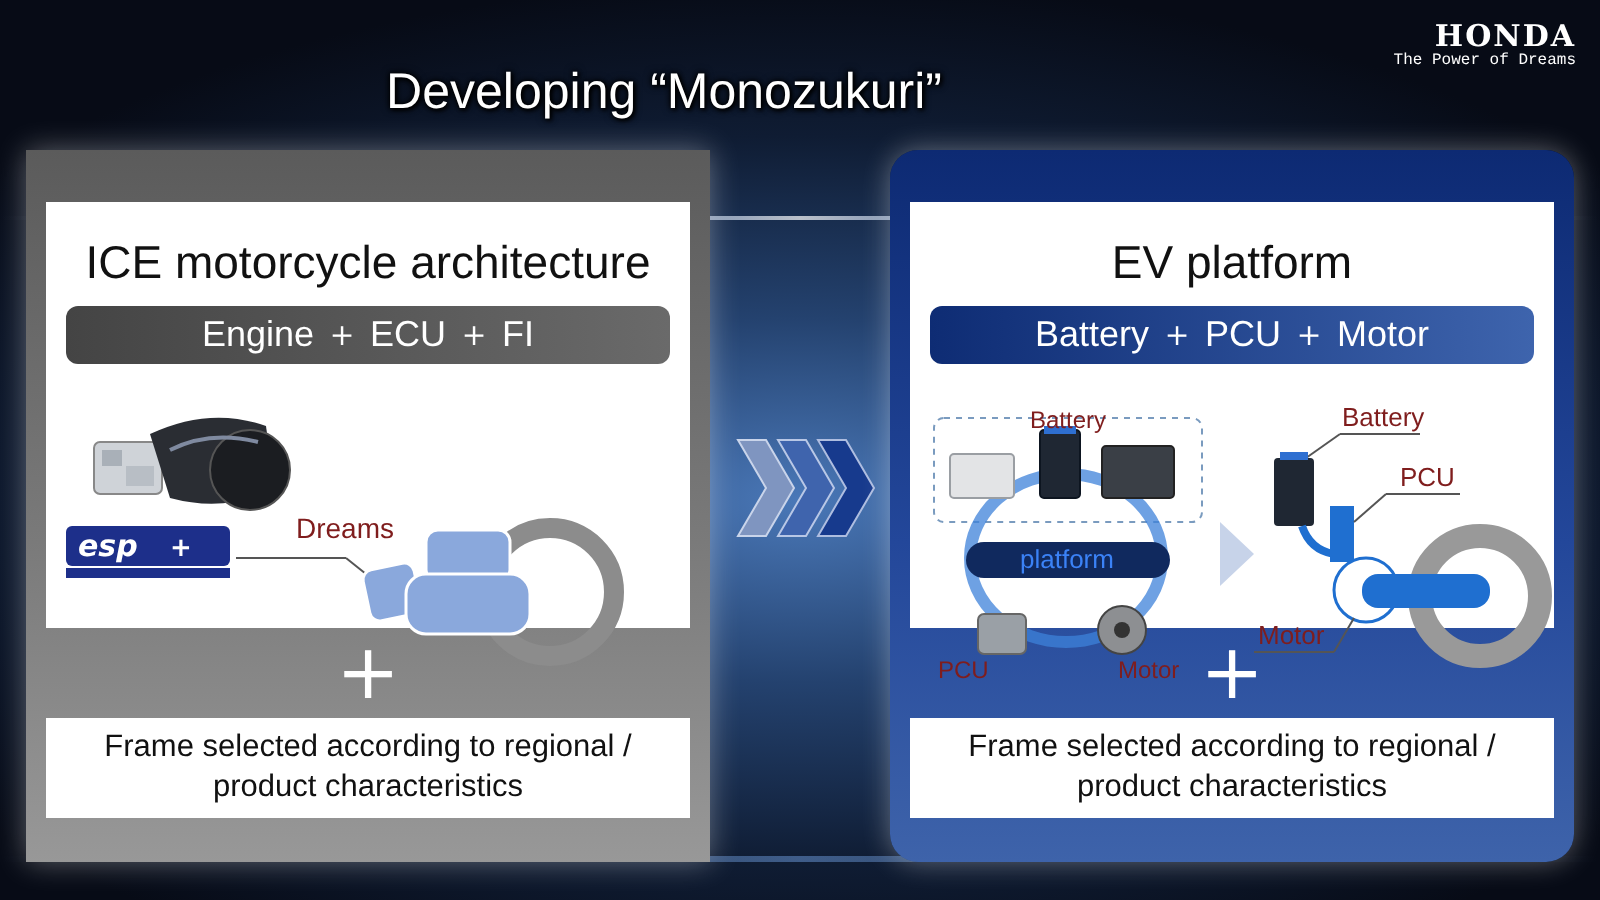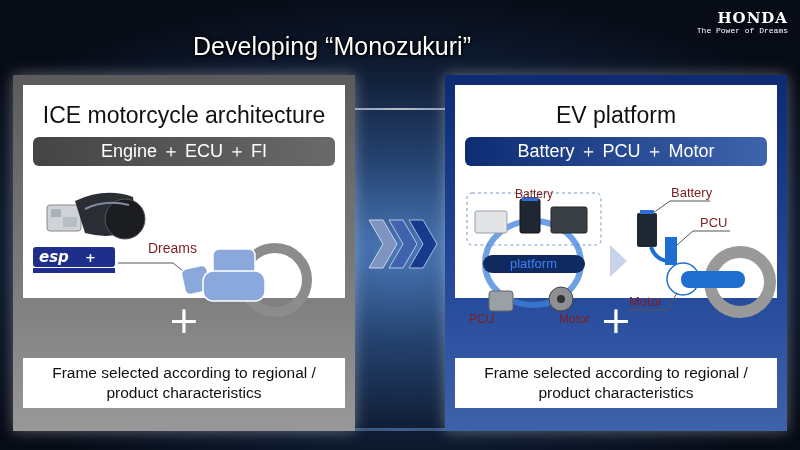--- a/index.html
+++ b/index.html
@@ -23,35 +23,35 @@
   .title {
     position:absolute; left:0; width:664px; top:32px; text-align:center;
     color:#fff; font-family:"Liberation Sans",sans-serif; font-size:25px; font-weight:normal;
     text-shadow: 0 0 4px #000, 0 0 2px #000, 1px 1px 2px #000;
   }
   .panel {
     position:absolute; top:75px; width:342px; height:356px; padding:10px 10px 10px 10px;
     box-shadow: 0 0 14px rgba(255,255,255,0.35);
   }
   .panel.ice { left:13px; background: linear-gradient(180deg,#5b5b5b 0%, #7a7a7a 55%, #989898 100%); }
-  .panel.ev { left:445px; background: linear-gradient(180deg,#0d2a73 0%, #23479a 55%, #3e63aa 100%); }
-  .card { background:#fff; height:213px; position:relative; }
+  .panel.ev { left:445px; background: linear-gradient(180deg,#0d2a73 0%, #23479a 55%, #3e63aa 100%); border-radius: 14px; }
+  .card { background:#fff; height:213px; position:relative;margin-top:16px; }
   .card-title {
     text-align:center; padding-top:17px; font-family:"Liberation Sans",sans-serif;
     font-size:23px; color:#111;
   }
   .pill {
     margin:8px 10px 0 10px; height:29px; border-radius:6px; color:#fff; text-align:center;
     font-family:"Liberation Sans",sans-serif; font-size:18px; line-height:29px;
   }
   .pill.grey { background: linear-gradient(90deg,#444 0%,#6a6a6a 100%); }
   .pill.blue { background: linear-gradient(90deg,#0e2c74 0%,#3e64ad 100%); }
   .plus { text-align:center; color:#fff; font-size:38px; line-height:40px; height:40px; margin-top:2px; font-family:"DejaVu Sans",sans-serif; }
   .frame-box {
-    background:#fff; height:50px; margin-top:18px; text-align:center; color:#111;
+    background:#fff; height:50px; margin-top:3px; text-align:center; color:#111;
     font-family:"Liberation Sans",sans-serif; font-size:15.5px; line-height:20px; padding-top:5px;
   }
   .illus { position:absolute; left:0; top:100px; width:322px; height:147px; }
   .lbl { position:absolute; font-family:"Liberation Sans",sans-serif; font-size:13px; color:#7f1d1d; }
   .arrows { position:absolute; left:367px; top:218px; }
 </style>
 </head>
 <body>
 
 <div class="glow-line"></div>

